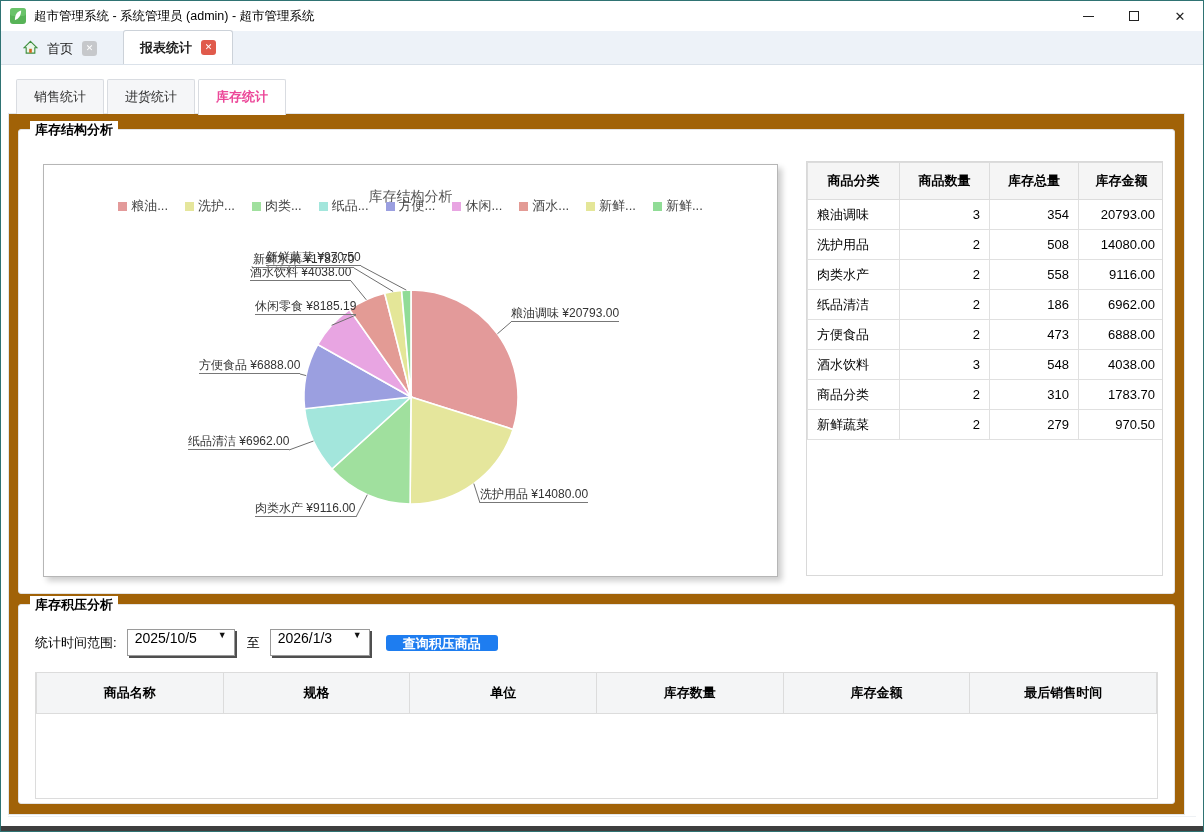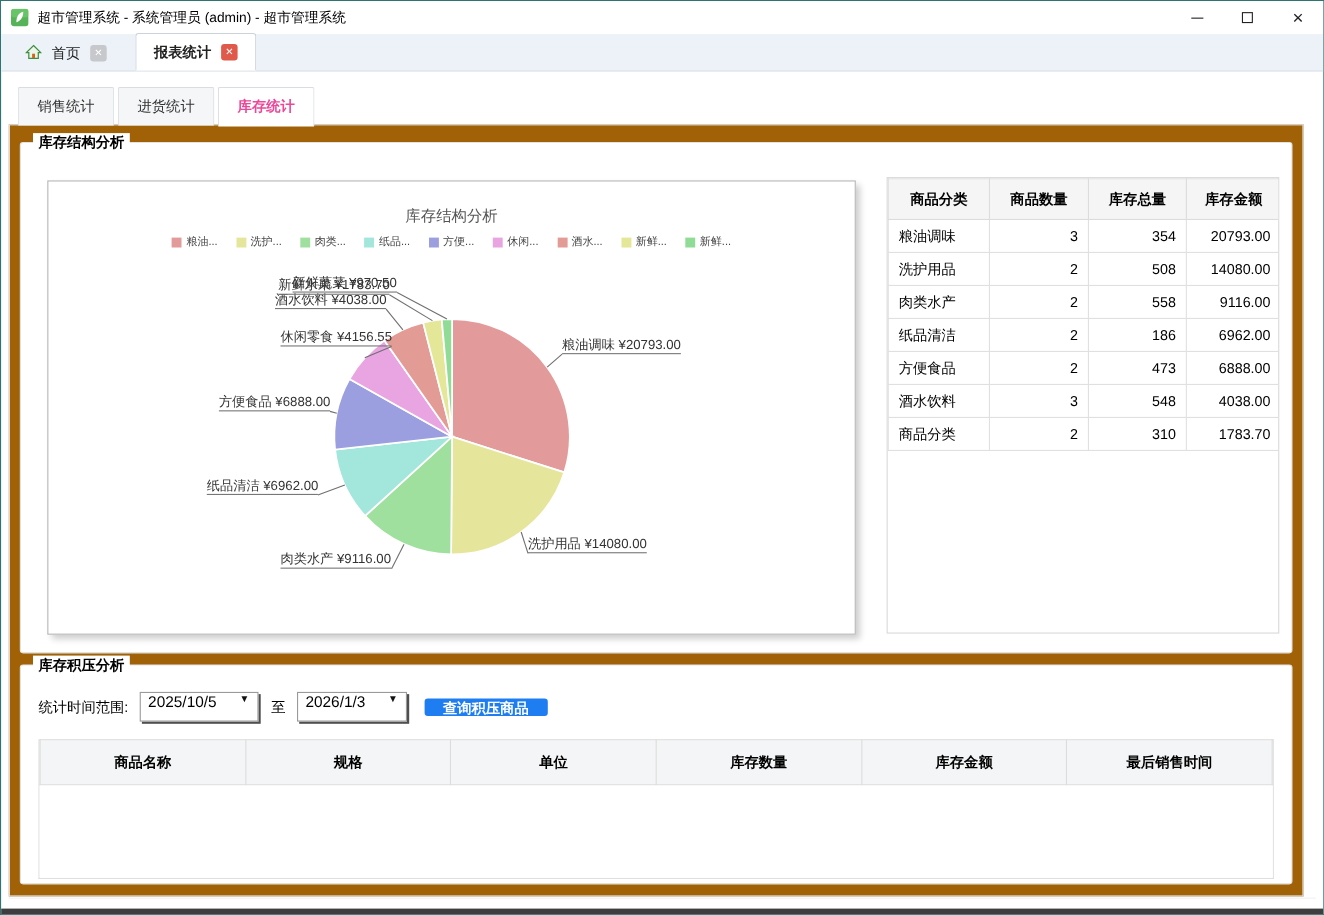--- a/index.html
+++ b/index.html
@@ -47,22 +47,22 @@
   .gb-structure { margin:15px 9px 0 9px; height:465px; }
   .gb-stagnation { margin:10px 9px 0 9px; height:200px; }
 
   .gb1-body { display:flex; padding:34px 0 0 24px; }
 
   
   .chart-panel { width:735px; height:413px; background:#fff; border:1px solid #b6b6b6;
                  box-shadow:4px 4px 6px rgba(0,0,0,.20); position:relative; flex:0 0 auto; }
   .chart-title { position:absolute; top:23px; left:0; width:100%; text-align:center;
                  font-size:14px; color:#555; }
-  .chart-legend { position:absolute; top:48px; left:0; width:100%; display:flex;
-                  justify-content:center; gap:17px; font-size:10px; color:#444; }
+  .chart-legend { position:absolute; top:32px; left:0; width:100%; display:flex;
+                  justify-content:center; gap:17px; font-size:13px; color:#444; }
   .legend-item { display:flex; align-items:center; gap:4px; white-space:nowrap; }
   .legend-swatch { width:9px; height:9px; display:inline-block; }
   .pie-svg { position:absolute; left:0; top:0; width:735px; height:413px; }
   .pie-label { position:absolute; font-size:12px; color:#333; white-space:nowrap;
                border-bottom:1px solid #777; padding-bottom:1px; line-height:14px; }
 
   
   .struct-table-wrap { margin-left:28px; margin-top:-3px; width:357px; height:415px;
                        border:1px solid #d9d9d9; background:#fff; overflow:hidden; }
   table.grid { border-collapse:collapse; width:100%; font-size:13px; color:#000; table-layout:fixed; }
@@ -203,21 +203,21 @@
                 <line x1="312" y1="150" x2="287.6" y2="160.3" stroke="#6f6f6f" stroke-width="1"></line>
                 <line x1="307" y1="116" x2="322.3" y2="134.8" stroke="#6f6f6f" stroke-width="1"></line>
                 <line x1="310" y1="103" x2="349.1" y2="126.5" stroke="#6f6f6f" stroke-width="1"></line>
                 <line x1="317" y1="101" x2="362.3" y2="125.1" stroke="#6f6f6f" stroke-width="1"></line>
               </svg>
           <div class="pie-label" style="left: 467px; top: 141px;">粮油调味 ¥20793.00</div>
               <div class="pie-label" style="left: 436px; top: 322px;">洗护用品 ¥14080.00</div>
               <div class="pie-label" style="left: 211px; top: 336px;">肉类水产 ¥9116.00</div>
               <div class="pie-label" style="left: 144px; top: 269px;">纸品清洁 ¥6962.00</div>
               <div class="pie-label" style="left: 155px; top: 193px;">方便食品 ¥6888.00</div>
-              <div class="pie-label" style="left: 211px; top: 134px;">休闲零食 ¥4156.55</div>
+              <div class="pie-label" style="left: 211px; top: 134px;">休闲零食 ¥8185.19</div>
               <div class="pie-label" style="left: 206px; top: 100px;">酒水饮料 ¥4038.00</div>
               <div class="pie-label" style="left: 209px; top: 87px;">新鲜水果 ¥1783.70</div>
               <div class="pie-label" style="left: 222px; top: 85px;">新鲜蔬菜 ¥970.50</div>
             </div>
           <div class="struct-table-wrap">
             <table class="grid">
               <colgroup>
                   <col style="width:92px">
                   <col style="width:90px">
                   <col style="width:89px">
@@ -266,20 +266,26 @@
                     <td>酒水饮料</td>
                     <td class="num">3</td>
                     <td class="num">548</td>
                     <td class="num">4038.00</td>
                   </tr>
                   <tr>
                     <td>商品分类</td>
                     <td class="num">2</td>
                     <td class="num">310</td>
                     <td class="num">1783.70</td>
+                  </tr>
+                  <tr>
+                    <td>新鲜蔬菜</td>
+                    <td class="num">2</td>
+                    <td class="num">279</td>
+                    <td class="num">970.50</td>
                   </tr>
                 </tbody>
             </table>
           </div>
         </div>
       </div>
 
       <div class="groupbox gb-stagnation">
         <span class="gb-title">库存积压分析</span>
         <div class="filter-row">

